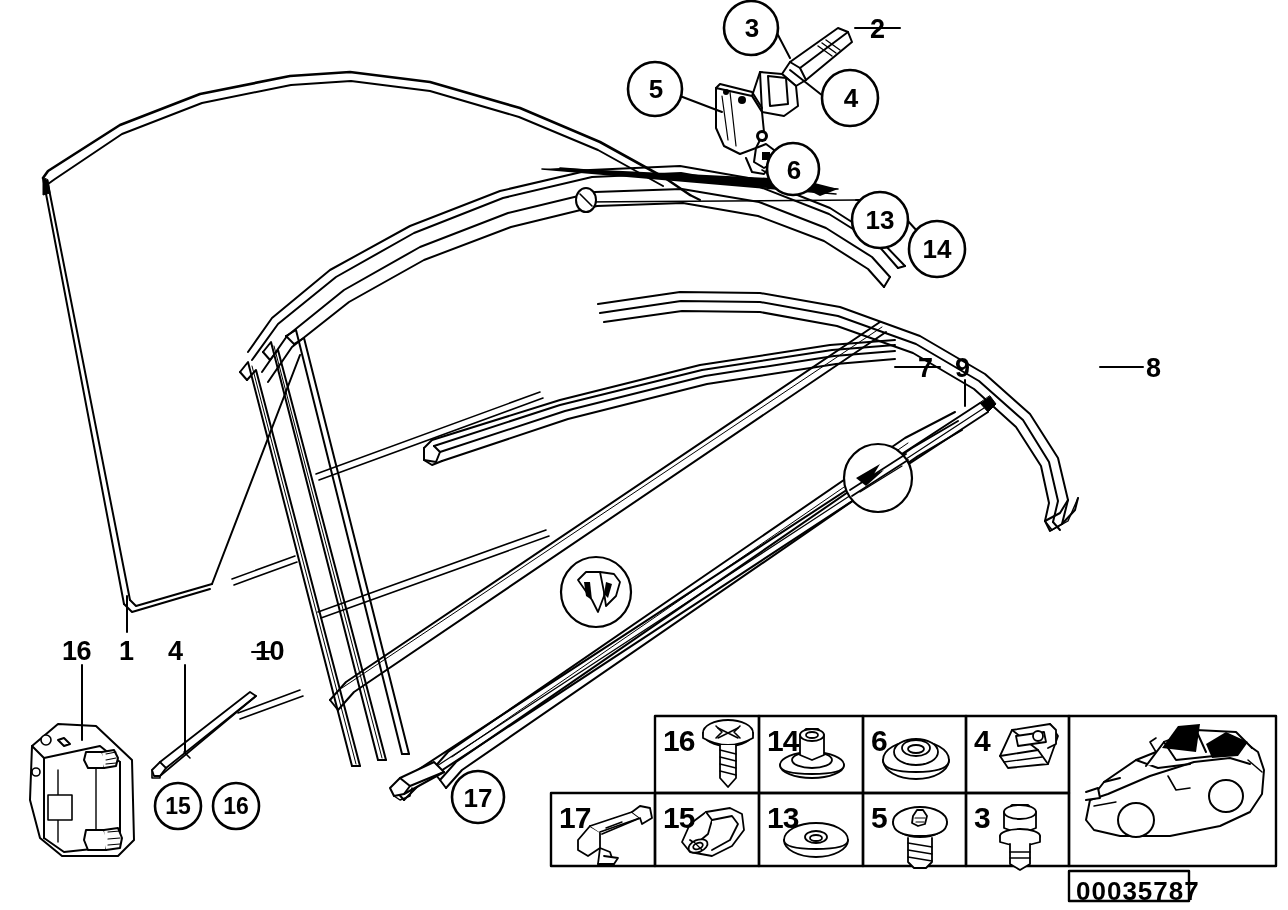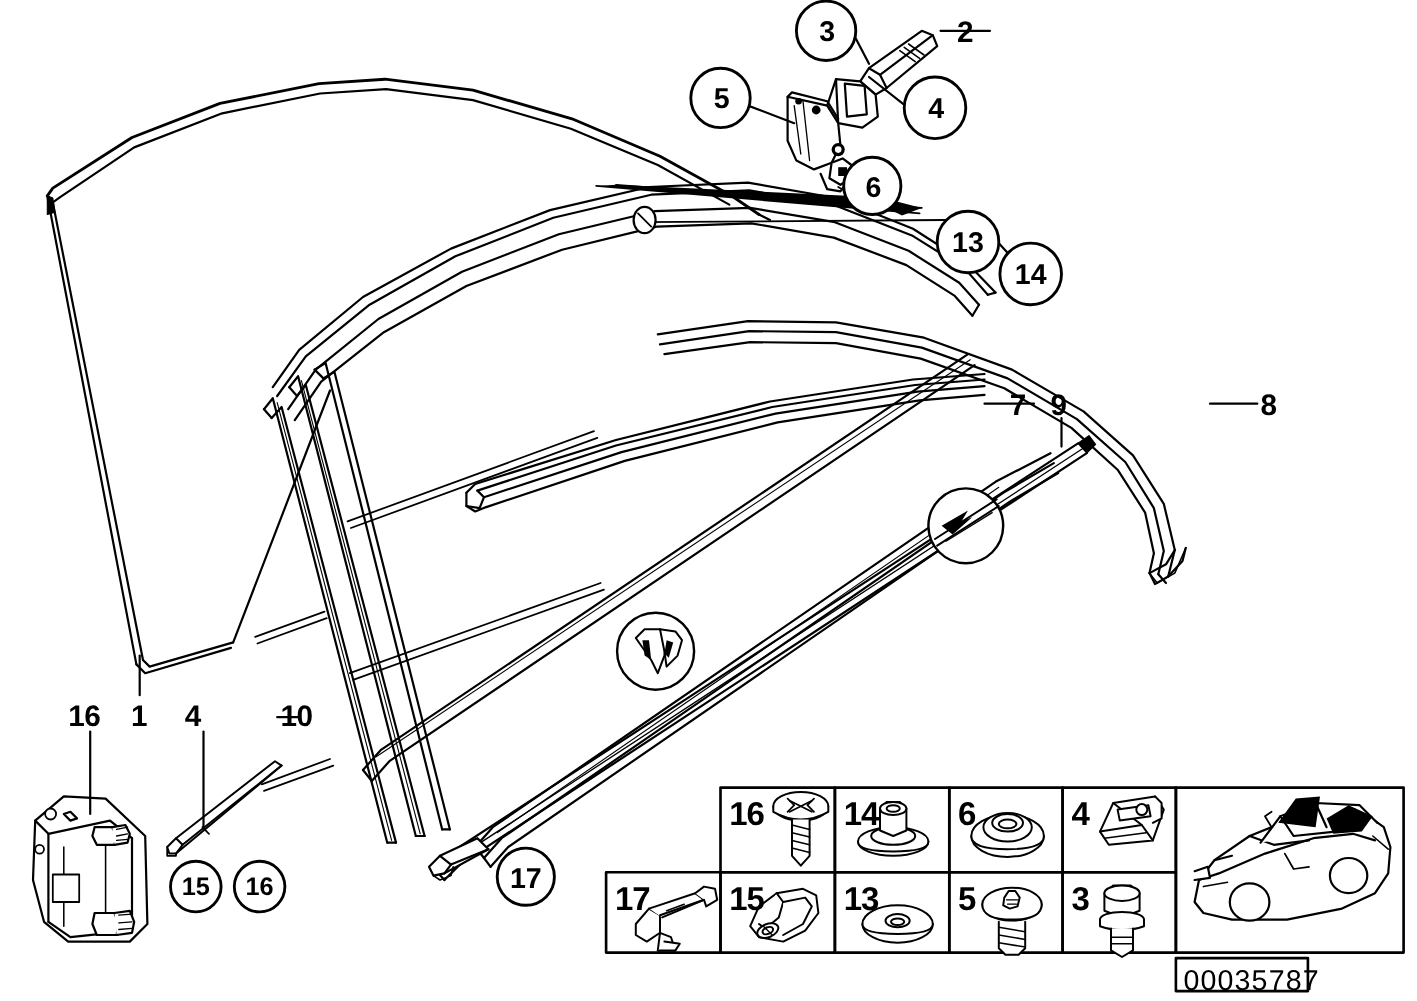--- a/index.html
+++ b/index.html
@@ -7,21 +7,21 @@
        font-family:"Liberation Sans", sans-serif;color:#000;}
   #stage{position:relative;width:1288px;height:910px;background:#fff;}
   #art{position:absolute;left:0;top:0;width:1288px;height:910px;}
 
   .lbl{position:absolute;font-weight:bold;font-size:27px;line-height:1;
        letter-spacing:-0.5px;color:#000;}
   .cnum{position:absolute;font-weight:bold;font-size:26px;line-height:1;
         color:#000;}
   .legnum{position:absolute;font-weight:bold;font-size:30px;line-height:1;
           letter-spacing:-1px;color:#000;}
-  .dnum{position:absolute;font-size:26px;font-weight:normal;
+  .dnum{position:absolute;font-size:26px;font-weight:bold;
         letter-spacing:1px;color:#000;font-family:"Liberation Sans", sans-serif;}
 </style>
 </head>
 <body>
 
 <div id="stage">
 
   <svg id="art" viewBox="0 0 1288 910">
     <g fill="none" stroke="#000" stroke-linejoin="round" stroke-linecap="round">
 

